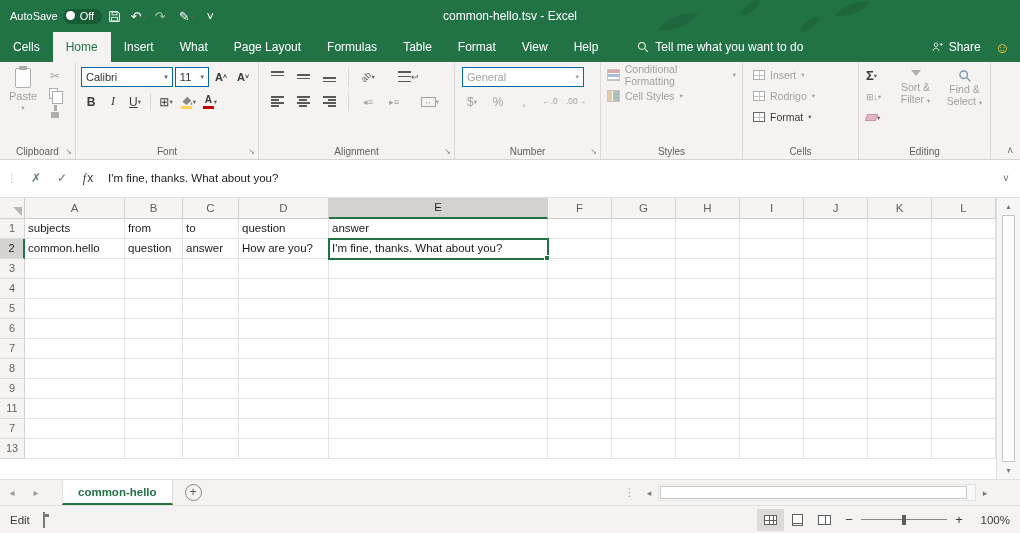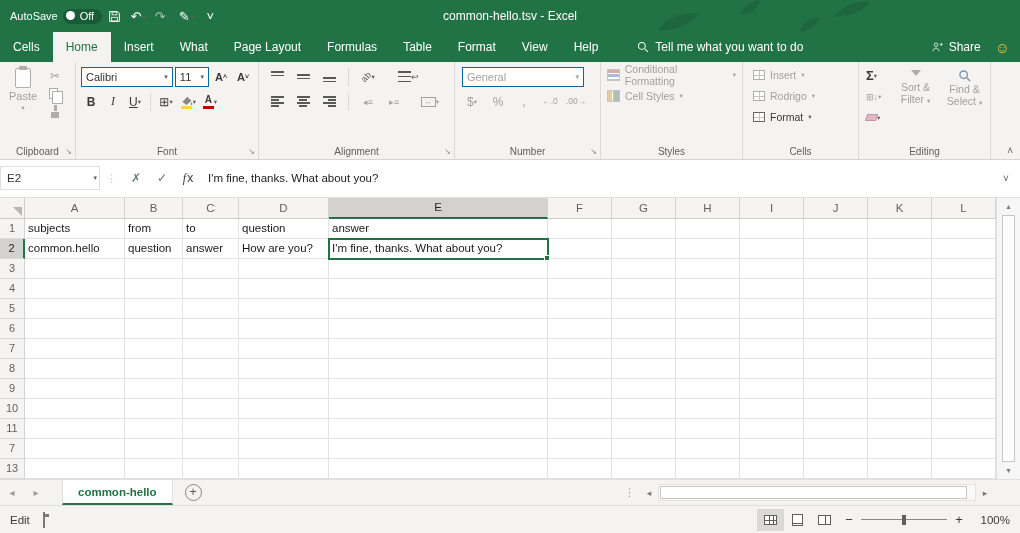--- a/index.html
+++ b/index.html
@@ -487,24 +487,20 @@
           <span class="lblwrap"><span>Find &amp; Select</span> <i class="mini">▾</i></span>
         </div>
       </div>
       <span class="glabel">Editing</span>
     </div>
 
     <span class="ribbon-collapse">˄</span>
   </div>
 
   <div class="formulabar">
-    <div class="namebox">
-      <span>E2</span>
-      <span class="arw">▾</span>
-    </div>
     <span class="fb-dots">⋮</span>
     <span class="fb-btn">✗</span>
     <span class="fb-btn">✓</span>
     <span class="fb-btn fx">
         <i>f</i>
         <span>x</span>
       </span>
     <div class="fb-input">I'm fine, thanks. What about you?</div>
     <span class="fb-expand">˅</span>
   </div>
@@ -657,35 +653,20 @@
           <div class="cell" style="width:219px"></div>
           <div class="cell" style="width:64px"></div>
           <div class="cell" style="width:64px"></div>
           <div class="cell" style="width:64px"></div>
           <div class="cell" style="width:64px"></div>
           <div class="cell" style="width:64px"></div>
           <div class="cell" style="width:64px"></div>
           <div class="cell" style="width:64px"></div>
         </div>
         <div class="grow">
-          <div class="rh">10</div>
-          <div class="cell" style="width:100px"></div>
-          <div class="cell" style="width:58px"></div>
-          <div class="cell" style="width:56px"></div>
-          <div class="cell" style="width:90px"></div>
-          <div class="cell" style="width:219px"></div>
-          <div class="cell" style="width:64px"></div>
-          <div class="cell" style="width:64px"></div>
-          <div class="cell" style="width:64px"></div>
-          <div class="cell" style="width:64px"></div>
-          <div class="cell" style="width:64px"></div>
-          <div class="cell" style="width:64px"></div>
-          <div class="cell" style="width:64px"></div>
-        </div>
-        <div class="grow">
           <div class="rh">11</div>
           <div class="cell" style="width:100px"></div>
           <div class="cell" style="width:58px"></div>
           <div class="cell" style="width:56px"></div>
           <div class="cell" style="width:90px"></div>
           <div class="cell" style="width:219px"></div>
           <div class="cell" style="width:64px"></div>
           <div class="cell" style="width:64px"></div>
           <div class="cell" style="width:64px"></div>
           <div class="cell" style="width:64px"></div>

